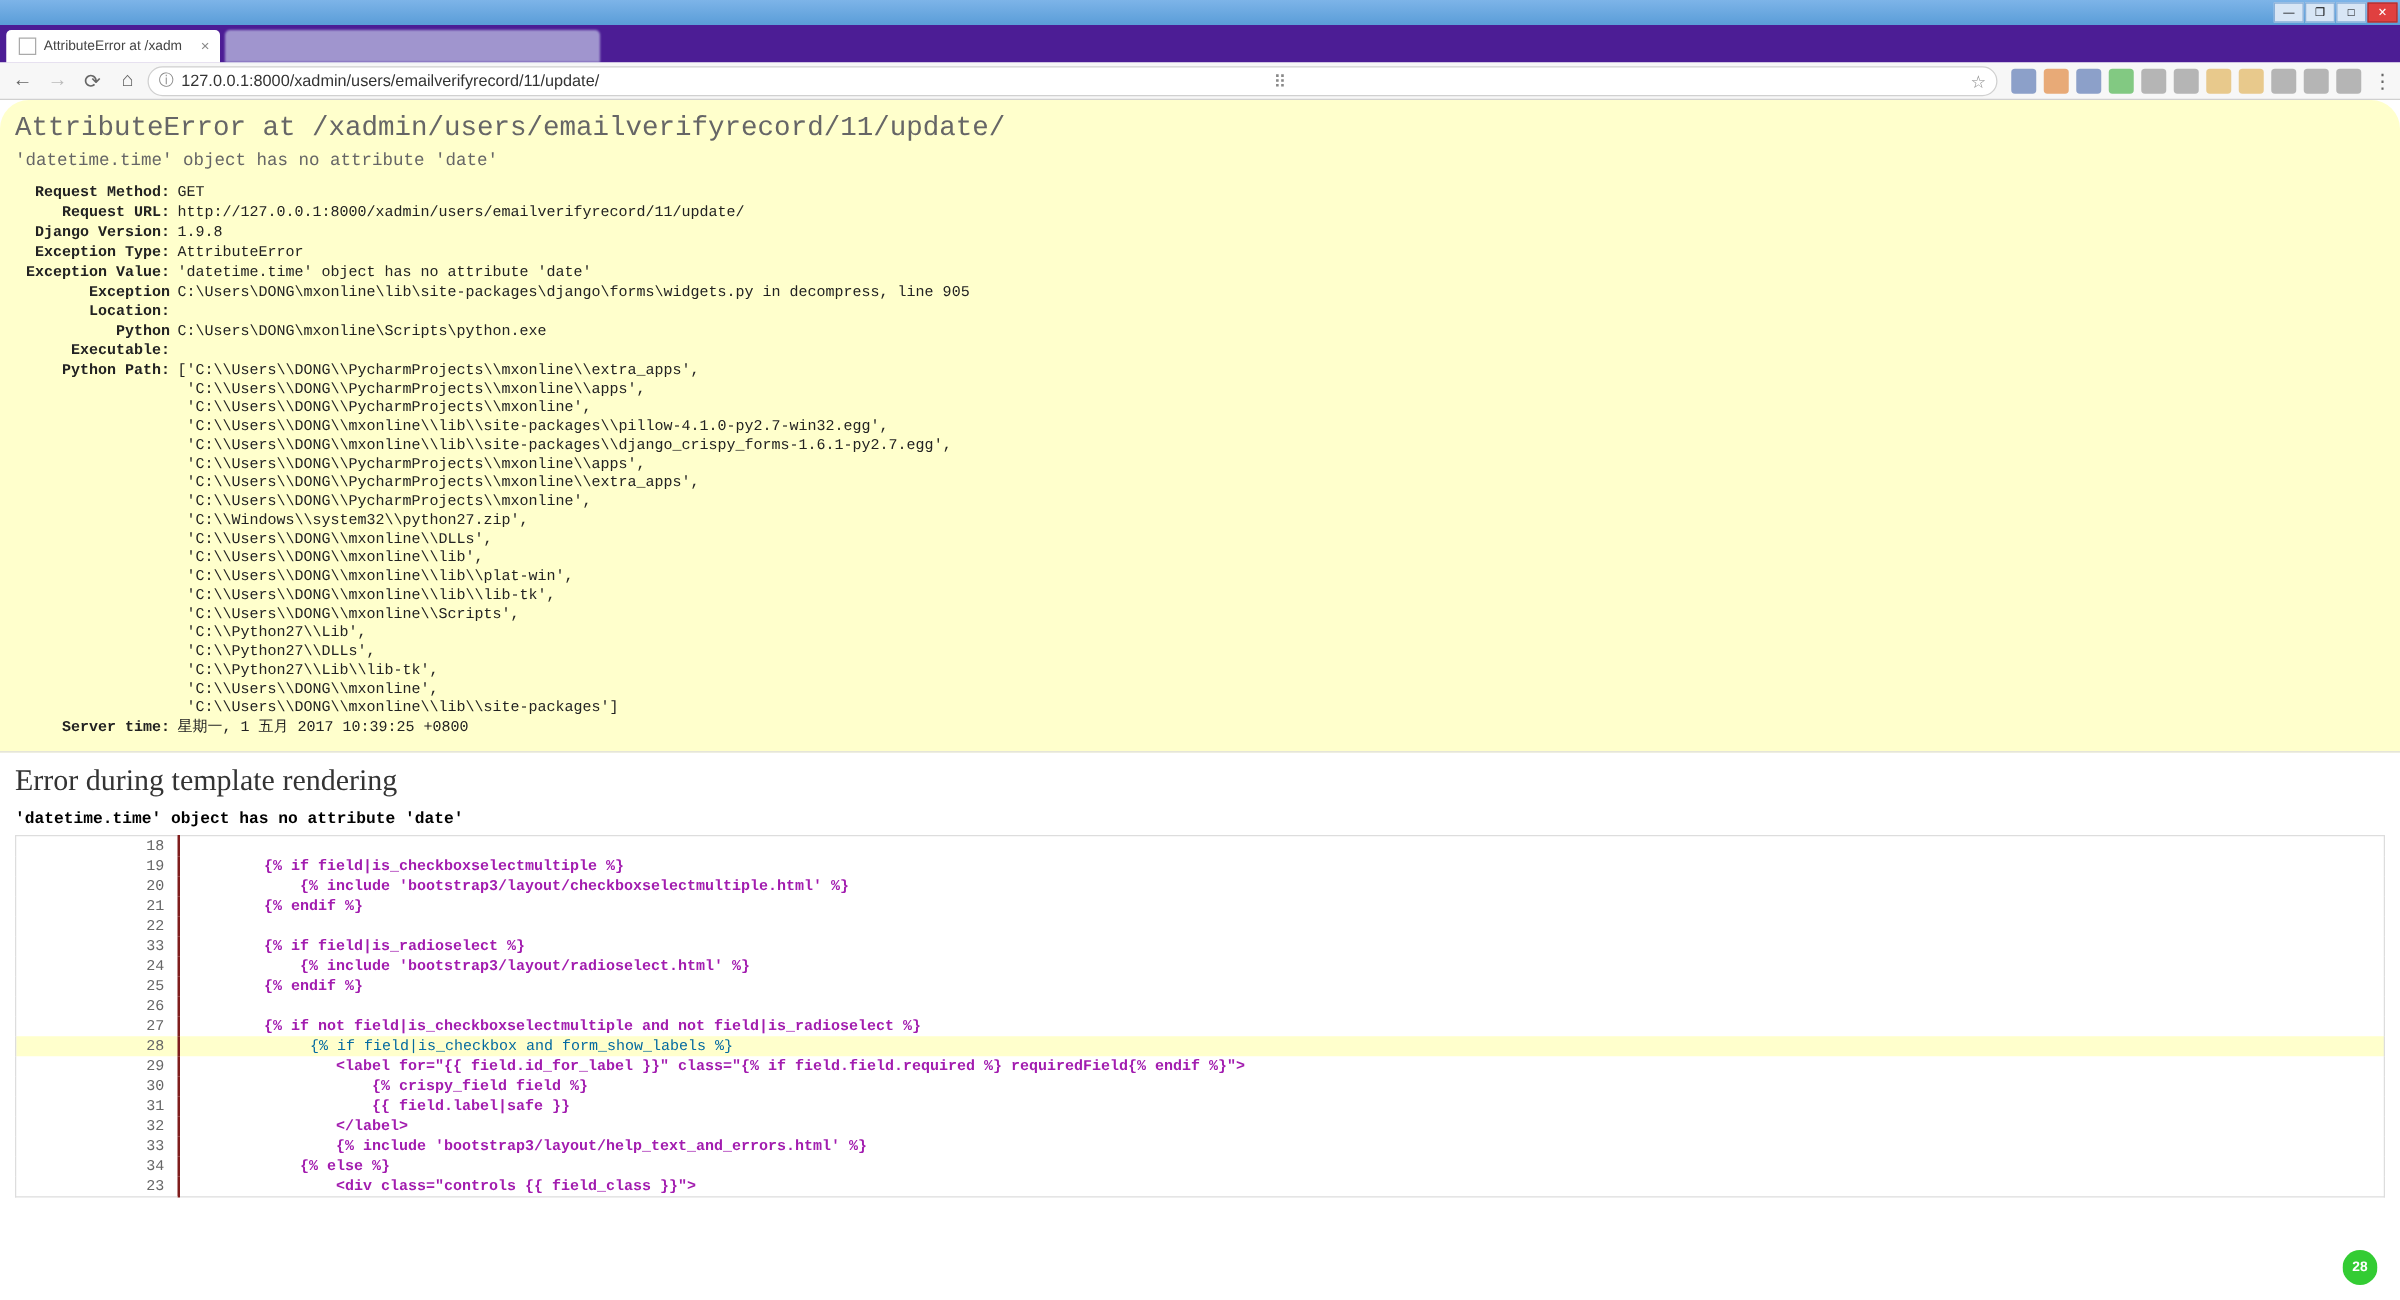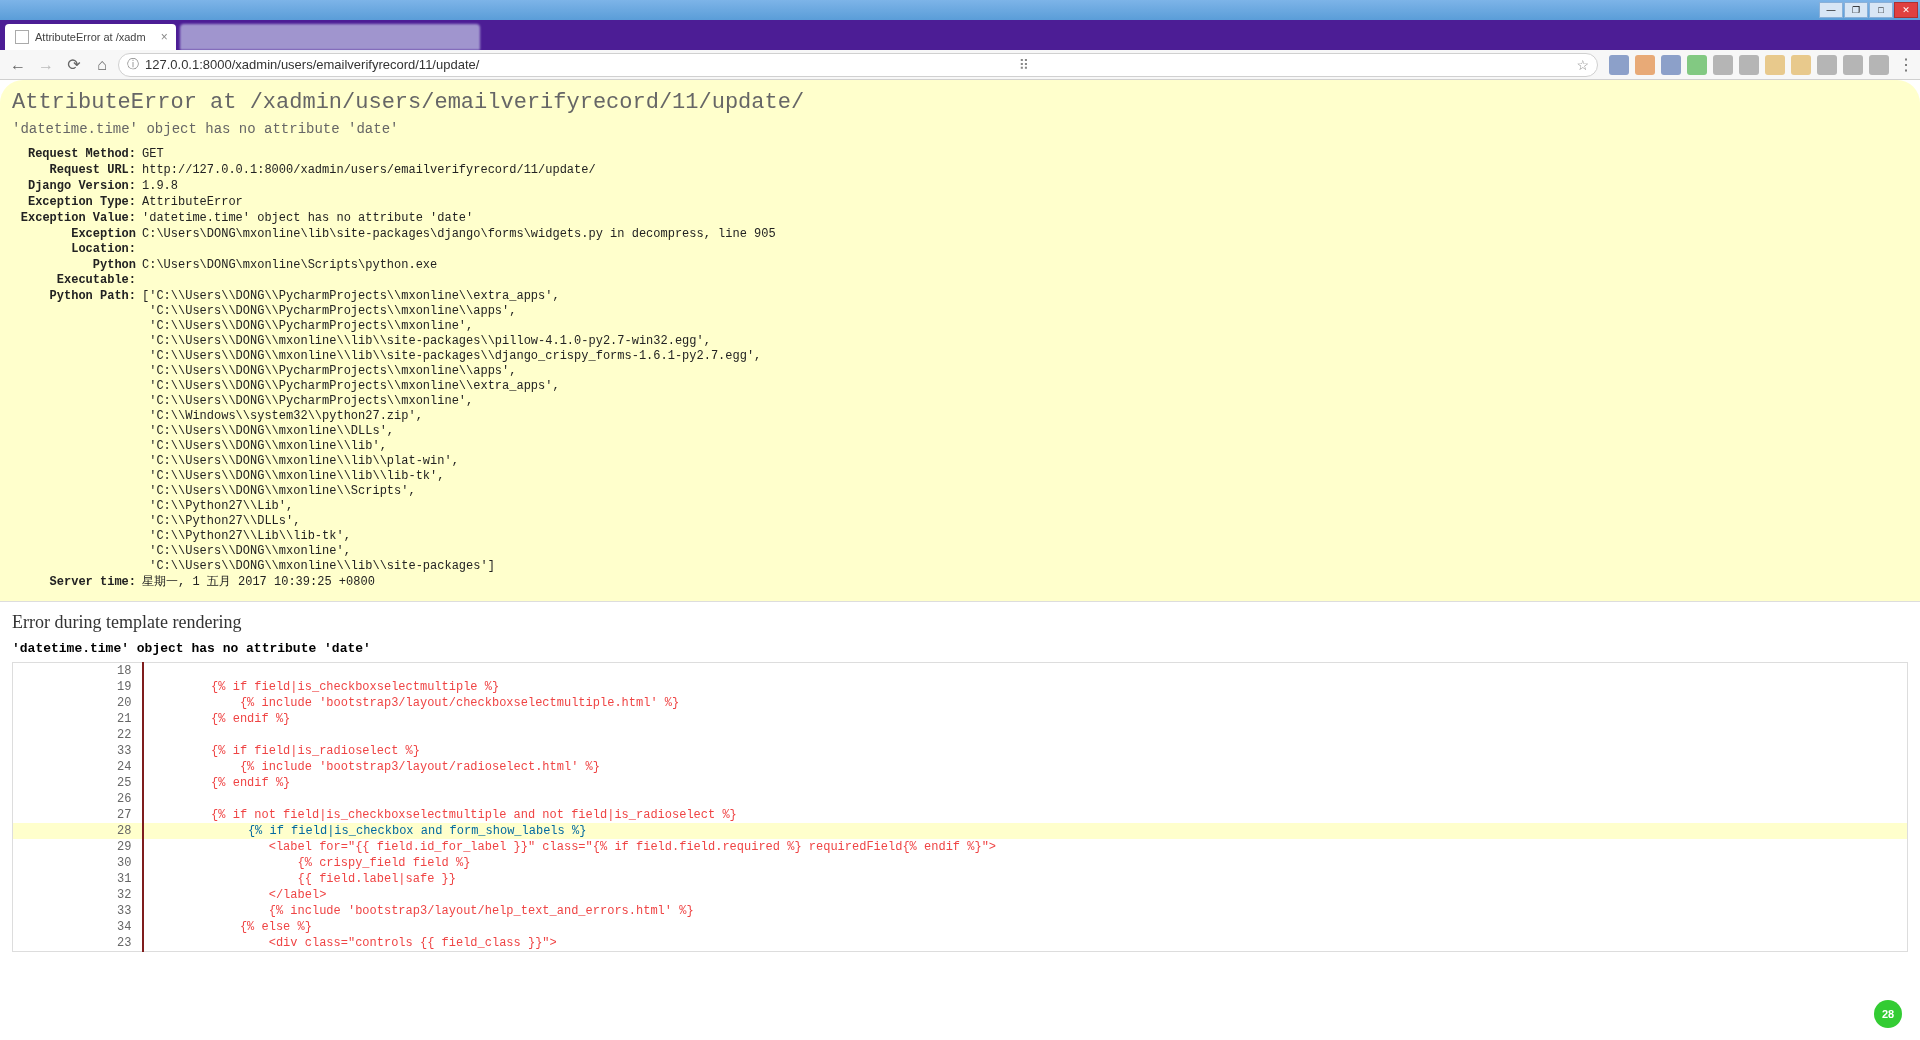--- a/index.html
+++ b/index.html
@@ -34,29 +34,29 @@
 
 .summary { background: #ffffcc; padding: 10px 12px; border-bottom: 1px solid #ddd; }
 .summary h1 { font-family: 'Courier New', monospace; font-size: 22px; font-weight: normal; color: #666; margin-bottom: 6px; }
 .summary .excval { font-family: 'Courier New', monospace; font-size: 14px; color: #666; margin-bottom: 10px; }
 .meta { font-family: 'Courier New', monospace; font-size: 12px; color: #222; }
 .meta-row { display: flex; margin-bottom: 1px; line-height: 15px; }
 .meta-label { width: 130px; text-align: right; padding-right: 6px; font-weight: bold; }
 .meta-val { flex: 1; white-space: pre-wrap; }
 
 .tplerr { padding: 10px 12px; }
-.tplerr h2 { font-family: Georgia, serif; font-size: 18px; font-weight: normal; color: #333; margin-bottom: 8px; }
+.tplerr h2 { font-family: Georgia, serif; font-size: 24px; font-weight: normal; color: #333; margin-bottom: 8px; }
 .tplerr .loc { font-family: 'Courier New', monospace; font-size: 12px; margin-bottom: 12px; }
 .tplerr .loc b { font-weight: bold; }
 .tplerr .msg { font-family: 'Courier New', monospace; font-size: 13px; font-weight: bold; margin-bottom: 6px; }
 
 .srctbl { width: 100%; border: 1px solid #ddd; border-collapse: collapse; font-family: 'Courier New', monospace; font-size: 12px; }
 .srctbl td { padding: 1px 4px; vertical-align: top; }
 .srctbl .ln { width: 130px; text-align: right; color: #666; border-right: 2px solid #7f1d1d; padding-right: 10px; }
-.srctbl .code { white-space: pre; color: #ef4444; padding-left: 10px; }
+.srctbl .code { white-space: pre; color: #a21caf; padding-left: 10px; font-weight: bold; }
 .srctbl tr.hi { background: #ffffcc; }
 .srctbl tr.hi .code { color: #0369a1; font-weight: normal; padding-left: 18px; }
 
 .floatbadge { position: fixed; bottom: 12px; right: 18px; width: 28px; height: 28px; border-radius: 50%; background: #3c3; color: #fff; display: flex; align-items: center; justify-content: center; font-size: 11px; font-weight: bold; }
 
 ::-webkit-scrollbar { width: 16px; }
 ::-webkit-scrollbar-track { background: #f0f0f0; }
 ::-webkit-scrollbar-thumb { background: #c0c0c0; border: 2px solid #f0f0f0; border-radius: 8px; }
 </style>
 </head>

